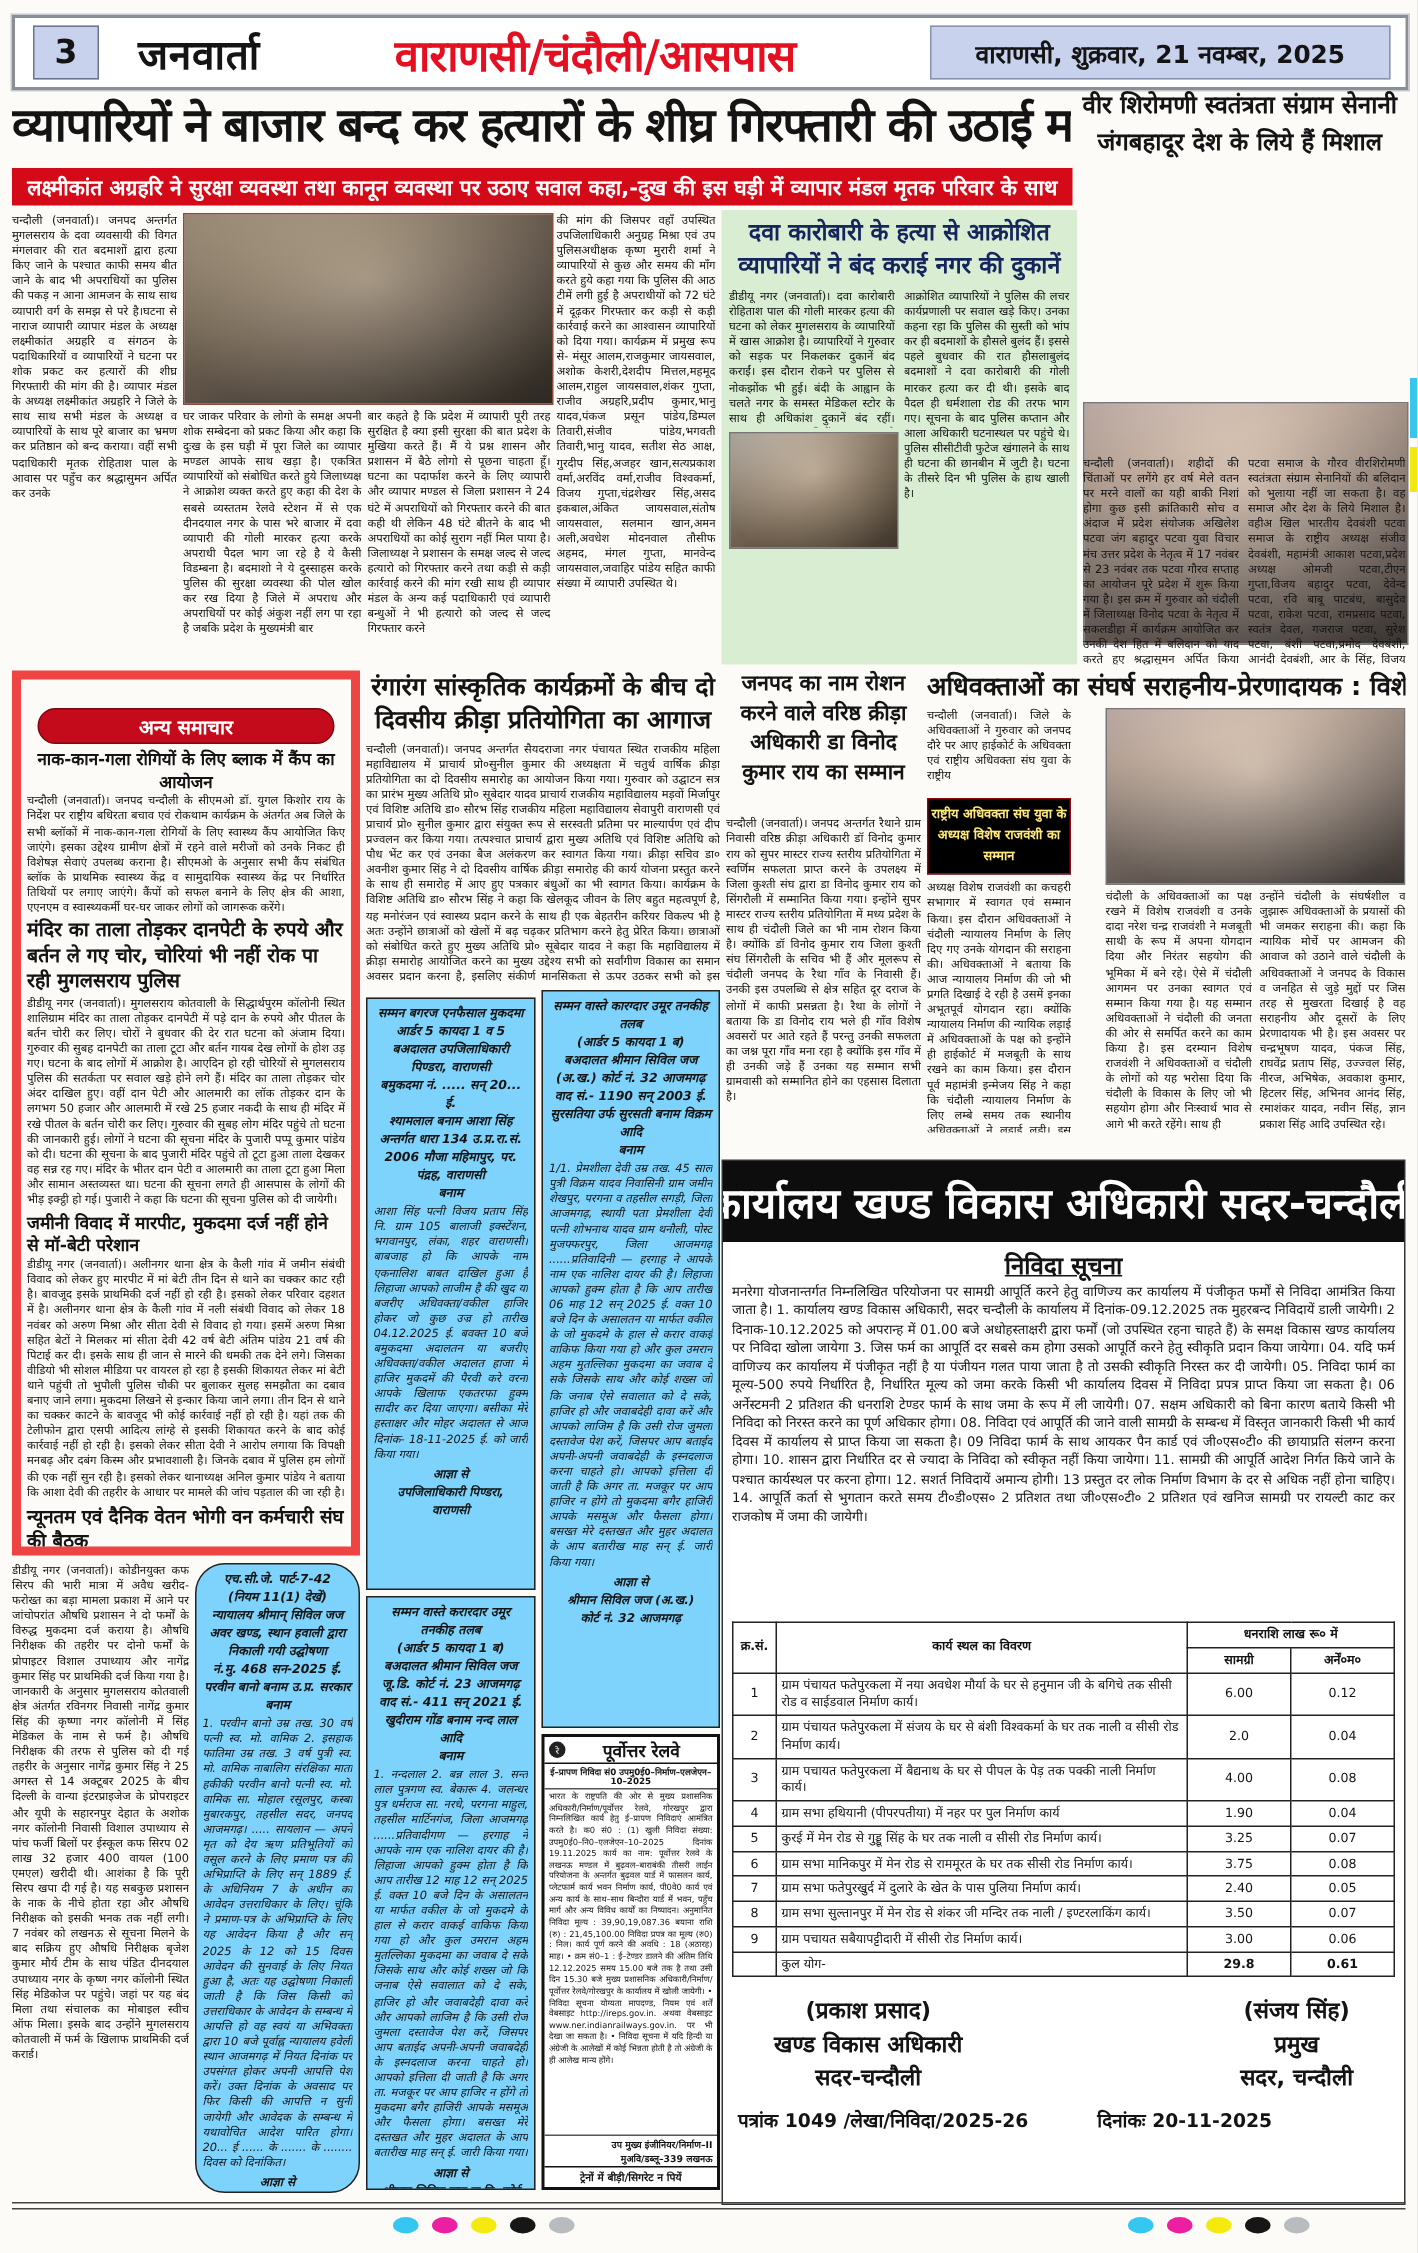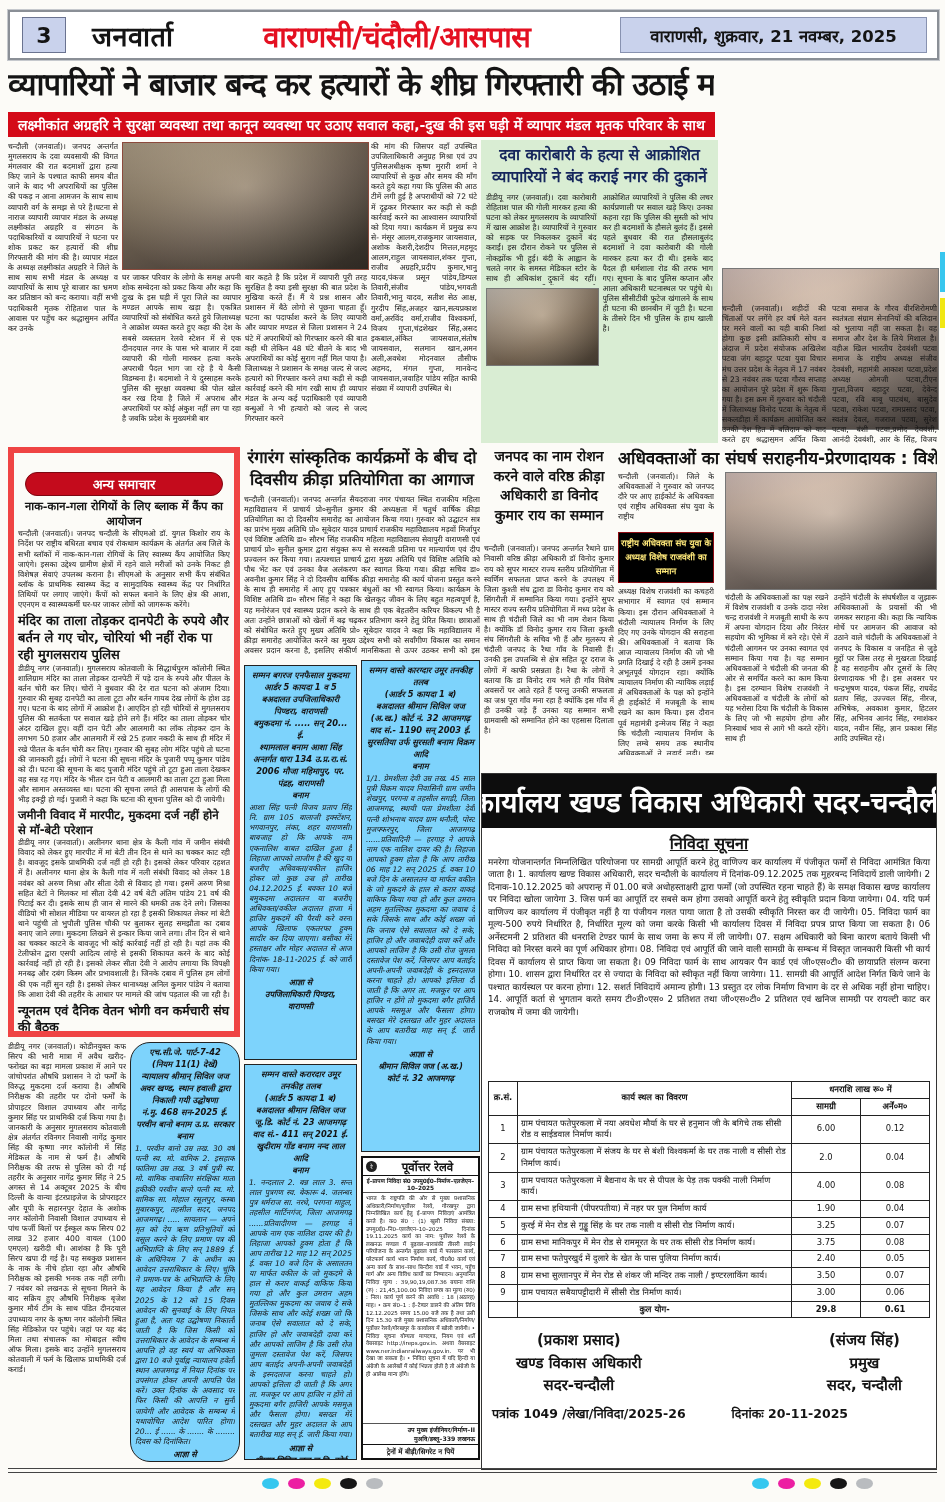--- a/index.html
+++ b/index.html
@@ -80,20 +80,21 @@
 <div class="page">
 
   <div class="abs hdr">
     <div class="pgnum">3</div>
     <div class="paper">जनवार्ता</div>
     <div class="sect">वाराणसी/चंदौली/आसपास</div>
     <div class="datebox">वाराणसी, शुक्रवार, 21 नवम्बर, 2025</div>
   </div>
 
   <div class="abs mainhead">व्यापारियों ने बाजार बन्द कर हत्यारों के शीघ्र गिरफ्तारी की उठाई मांग</div>
+  <div class="abs sidehead">वीर शिरोमणी स्वतंत्रता संग्राम सेनानी जंगबहादूर देश के लिये हैं मिशाल</div>
   <div class="abs redbar">लक्ष्मीकांत अग्रहरि ने सुरक्षा व्यवस्था तथा कानून व्यवस्था पर उठाए सवाल कहा,-दुख की इस घड़ी में व्यापार मंडल मृतक परिवार के साथ</div>
 
   <div class="abs bt just clip" style="left:8px;top:142px;width:110px;height:301px;">चन्दौली (जनवार्ता)। जनपद अन्तर्गत मुगलसराय के दवा व्यवसायी की विगत मंगलवार की रात बदमाशों द्वारा हत्या किए जाने के पश्चात काफी समय बीत जाने के बाद भी अपराधियों का पुलिस की पकड़ न आना आमजन के साथ साथ व्यापारी वर्ग के समझ से परे है।घटना से नाराज व्यापारी व्यापार मंडल के अध्यक्ष लक्ष्मीकांत अग्रहरि व संगठन के पदाधिकारियों व व्यापारियों ने घटना पर शोक प्रकट कर हत्यारों की शीघ्र गिरफ्तारी की मांग की है। व्यापार मंडल के अध्यक्ष लक्ष्मीकांत अग्रहरि ने जिले के साथ साथ सभी मंडल के अध्यक्ष व व्यापारियों के साथ पूरे बाजार का भ्रमण कर प्रतिष्ठान को बन्द कराया। वहीं सभी पदाधिकारी मृतक रोहिताश पाल के आवास पर पहुँच कर श्रद्धासुमन अर्पित कर उनके</div>
   <div class="abs photo" style="left:122px;top:142px;width:245px;height:126px;"></div>
   <div class="abs bt just clip" style="left:122px;top:273px;width:119px;height:170px;">घर जाकर परिवार के लोगो के समक्ष अपनी शोक सम्बेदना को प्रकट किया और कहा कि दुःख के इस घड़ी में पूरा जिले का व्यापार मण्डल आपके साथ खड़ा है। एकत्रित व्यापारियों को संबोधित करते हुये जिलाध्यक्ष ने आक्रोश व्यक्त करते हुए कहा की देश के सबसे व्यस्ततम रेलवे स्टेशन में से एक दीनदयाल नगर के पास भरे बाजार में दवा व्यापारी की गोली मारकर हत्या करके अपराधी पैदल भाग जा रहे है ये कैसी विडम्बना है। बदमाशो ने ये दुस्साहस करके पुलिस की सुरक्षा व्यवस्था की पोल खोल कर रख दिया है जिले में अपराध और अपराधियों पर कोई अंकुश नहीं लग पा रहा है जबकि प्रदेश के मुख्यमंत्री बार</div>
   <div class="abs bt just clip" style="left:245px;top:273px;width:122px;height:170px;">बार कहते है कि प्रदेश में व्यापारी पूरी तरह सुरक्षित है क्या इसी सुरक्षा की बात प्रदेश के मुखिया करते हैं। मैं ये प्रश्न शासन और प्रशासन में बैठे लोगो से पूछना चाहता हूँ। घटना का पदार्फाश करने के लिए व्यापारी और व्यापार मण्डल से जिला प्रशासन ने 24 घंटे में अपराधियों को गिरफ्तार करने की बात कही थी लेकिन 48 घंटे बीतने के बाद भी अपराधियों का कोई सुराग नहीं मिल पाया है। जिलाध्यक्ष ने प्रशासन के समक्ष जल्द से जल्द हत्यारो को गिरफ्तार करने तथा कड़ी से कड़ी कार्रवाई करने की मांग रखी साथ ही व्यापार मंडल के अन्य कई पदाधिकारी एवं व्यापारी बन्धुओं ने भी हत्यारो को जल्द से जल्द गिरफ्तार करने</div>
   <div class="abs bt just clip" style="left:371px;top:142px;width:106px;height:301px;">की मांग की जिसपर वहाँ उपस्थित उपजिलाधिकारी अनुग्रह मिश्रा एवं उप पुलिसअधीक्षक कृष्ण मुरारी शर्मा ने व्यापारियों से कुछ और समय की माँग करते हुये कहा गया कि पुलिस की आठ टीमें लगी हुई है अपराधीयों को 72 घंटे में दूढ़कर गिरफ्तार कर कड़ी से कड़ी कार्रवाई करने का आश्वासन व्यापारियों को दिया गया। कार्यक्रम में प्रमुख रूप से- मंसूर आलम,राजकुमार जायसवाल, अशोक केशरी,देशदीप मित्तल,महमूद आलम,राहुल जायसवाल,शंकर गुप्ता, राजीव अग्रहरि,प्रदीप कुमार,भानु यादव,पंकज प्रसून पांडेय,डिम्पल तिवारी,संजीव पांडेय,भगवती तिवारी,भानु यादव, सतीश सेठ आक्ष, गुरदीप सिंह,अजहर खान,सत्यप्रकाश वर्मा,अरविंद वर्मा,राजीव विश्वकर्मा, विजय गुप्ता,चंद्रशेखर सिंह,असद इकबाल,अंकित जायसवाल,संतोष जायसवाल, सलमान खान,अमन अली,अवधेश मोदनवाल तौसीफ अहमद, मंगल गुप्ता, मानवेन्द जायसवाल,जवाहिर पांडेय सहित काफी संख्या में व्यापारी उपस्थित थे।</div>
 
   <div class="abs greenbox clip">
     <div class="greenhead">दवा कारोबारी के हत्या से आक्रोशित व्यापारियों ने बंद कराई नगर की दुकानें</div>
@@ -178,21 +179,21 @@
     <div class="railfoot">ट्रेनों में बीड़ी/सिगरेट न पियें</div>
   </div>
 
   <div class="abs clip" style="left:484px;top:447px;width:130px;height:322px;">
     <div class="headline2" style="font-size:14px;line-height:1.4;margin-bottom:19px;">जनपद का नाम रोशन करने वाले वरिष्ठ क्रीड़ा अधिकारी डा विनोद कुमार राय का सम्मान</div>
     <div class="bt just clip" style="height:253px;">चन्दौली (जनवार्ता)। जनपद अन्तर्गत रैथाने ग्राम निवासी वरिष्ठ क्रीड़ा अधिकारी डॉ विनोद कुमार राय को सुपर मास्टर राज्य स्तरीय प्रतियोगिता में स्वर्णिम सफलता प्राप्त करने के उपलक्ष्य में जिला कुश्ती संघ द्वारा डा विनोद कुमार राय को सिंगरौली में सम्मानित किया गया। इन्होंने सुपर मास्टर राज्य स्तरीय प्रतियोगिता में मध्य प्रदेश के साथ ही चंदौली जिले का भी नाम रोशन किया है। क्योंकि डॉ विनोद कुमार राय जिला कुश्ती संघ सिंगरौली के सचिव भी हैं और मूलरूप से चंदौली जनपद के रैथा गाँव के निवासी हैं। उनकी इस उपलब्धि से क्षेत्र सहित दूर दराज के लोगों में काफी प्रसन्नता है। रैथा के लोगों ने बताया कि डा विनोद राय भले ही गाँव विशेष अवसरों पर आते रहते हैं परन्तु उनकी सफलता का जश्न पूरा गाँव मना रहा है क्योंकि इस गाँव में ही उनकी जड़े हैं उनका यह सम्मान सभी ग्रामवासी को सम्मानित होने का एहसास दिलाता है।</div>
   </div>
 
   <div class="abs clip" style="left:618px;top:447px;width:319px;height:323px;">
     <div class="headline2" style="font-size:17px;white-space:nowrap;overflow:hidden;margin-bottom:3px;">अधिवक्ताओं का संघर्ष सराहनीय-प्रेरणादायक : विशेष</div>
-    <div style="display:flex;gap:11px;">
+    <div style="display:flex;gap:23px;">
       <div style="width:96px;flex:0 0 auto;">
         <div class="bt just clip" style="height:56px;">चन्दौली (जनवार्ता)। जिले के अधिवक्ताओं ने गुरुवार को जनपद दौरे पर आए हाईकोर्ट के अधिवक्ता एवं राष्ट्रीय अधिवक्ता संघ युवा के राष्ट्रीय</div>
         <div class="redboxadv">राष्ट्रीय अधिवक्ता संघ युवा के अध्यक्ष विशेष राजवंशी का सम्मान</div>
         <div class="bt just clip" style="height:168px;">अध्यक्ष विशेष राजवंशी का कचहरी सभागार में स्वागत एवं सम्मान किया। इस दौरान अधिवक्ताओं ने चंदौली न्यायालय निर्माण के लिए दिए गए उनके योगदान की सराहना की। अधिवक्ताओं ने बताया कि आज न्यायालय निर्माण की जो भी प्रगति दिखाई दे रही है उसमें इनका अभूतपूर्व योगदान रहा। क्योंकि न्यायालय निर्माण की न्यायिक लड़ाई में अधिवक्ताओं के पक्ष को इन्होंने ही हाईकोर्ट में मजबूती के साथ रखने का काम किया। इस दौरान पूर्व महामंत्री इन्मेजय सिंह ने कहा कि चंदौली न्यायालय निर्माण के लिए लम्बे समय तक स्थानीय अधिवक्ताओं ने लड़ाई लड़ी। इस लड़ाई में हाईकोर्ट इलाहाबाद में</div>
       </div>
       <div style="flex:1;">
         <div class="photo hall" style="width:100%;height:118px;box-sizing:border-box;"></div>
         <div style="display:flex;gap:5px;margin-top:3px;">
           <div class="bt just clip" style="width:50%;height:172px;">चंदौली के अधिवक्ताओं का पक्ष रखने में विशेष राजवंशी व उनके दादा नरेश चन्द्र राजवंशी ने मजबूती साथी के रूप में अपना योगदान दिया और निरंतर सहयोग की भूमिका में बने रहे। ऐसे में चंदौली आगमन पर उनका स्वागत एवं सम्मान किया गया है। यह सम्मान अधिवक्ताओं ने चंदौली की जनता की ओर से समर्पित करने का काम किया है। इस दरम्यान विशेष राजवंशी ने अधिवक्ताओं व चंदौली के लोगों को यह भरोसा दिया कि चंदौली के विकास के लिए जो भी सहयोग होगा और निःस्वार्थ भाव से आगे भी करते रहेंगे। साथ ही</div>
           <div class="bt just clip" style="width:50%;height:172px;">उन्होंने चंदौली के संघर्षशील व जुझारू अधिवक्ताओं के प्रयासों की भी जमकर सराहना की। कहा कि न्यायिक मोर्चे पर आमजन की आवाज को उठाने वाले चंदौली के अधिवक्ताओं ने जनपद के विकास व जनहित से जुड़े मुद्दों पर जिस तरह से मुखरता दिखाई है वह सराहनीय और दूसरों के लिए प्रेरणादायक भी है। इस अवसर पर चन्द्रभूषण यादव, पंकज सिंह, राघवेंद्र प्रताप सिंह, उज्ज्वल सिंह, नीरज, अभिषेक, अवकाश कुमार, हिटलर सिंह, अभिनव आनंद सिंह, रमाशंकर यादव, नवीन सिंह, ज्ञान प्रकाश सिंह आदि उपस्थित रहे।</div>
@@ -284,21 +285,21 @@
             <td class="cnum">0.07</td>
           </tr>
         <tr>
             <td class="cnum">9</td>
             <td>ग्राम पचायत सबैयापट्टीदारी में सीसी रोड निर्माण कार्य।</td>
             <td class="cnum">3.00</td>
             <td class="cnum">0.06</td>
           </tr>
         <tr>
             <td></td>
-            <td style="text-align:center;font-weight:700;">कुल योग-</td>
+            <td style="text-align:left;font-weight:400;">कुल योग-</td>
             <td class="cnum" style="font-weight:700;">29.8</td>
             <td class="cnum" style="font-weight:700;">0.61</td>
           </tr>
       </tbody>
     </table>
     <div class="sigrow">
       <div class="sig pre">(प्रकाश प्रसाद)
 खण्ड विकास अधिकारी
 सदर-चन्दौली</div>
       <div class="sig pre">(संजय सिंह)

